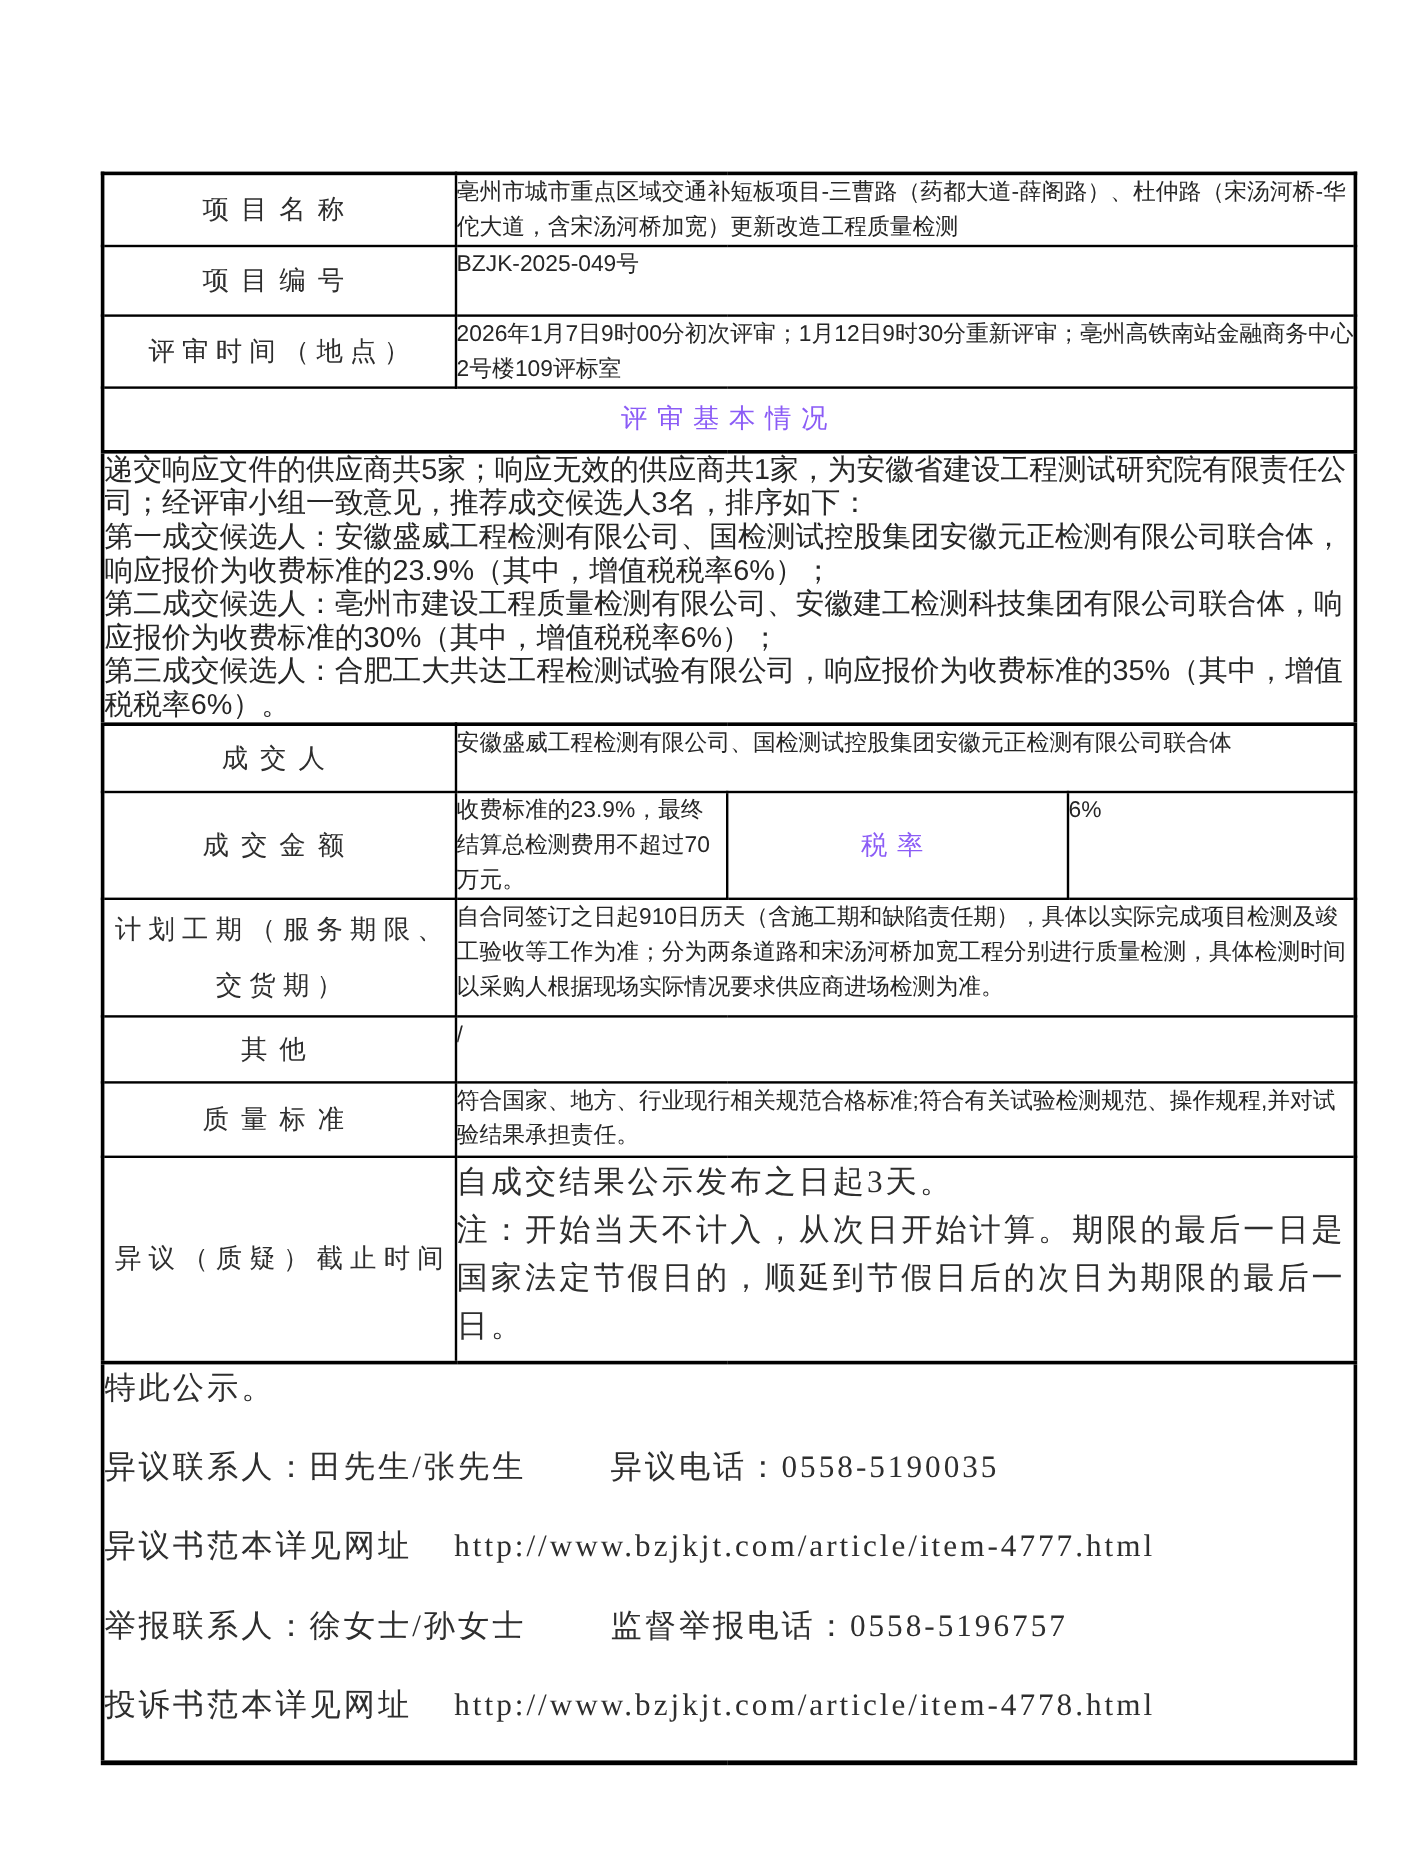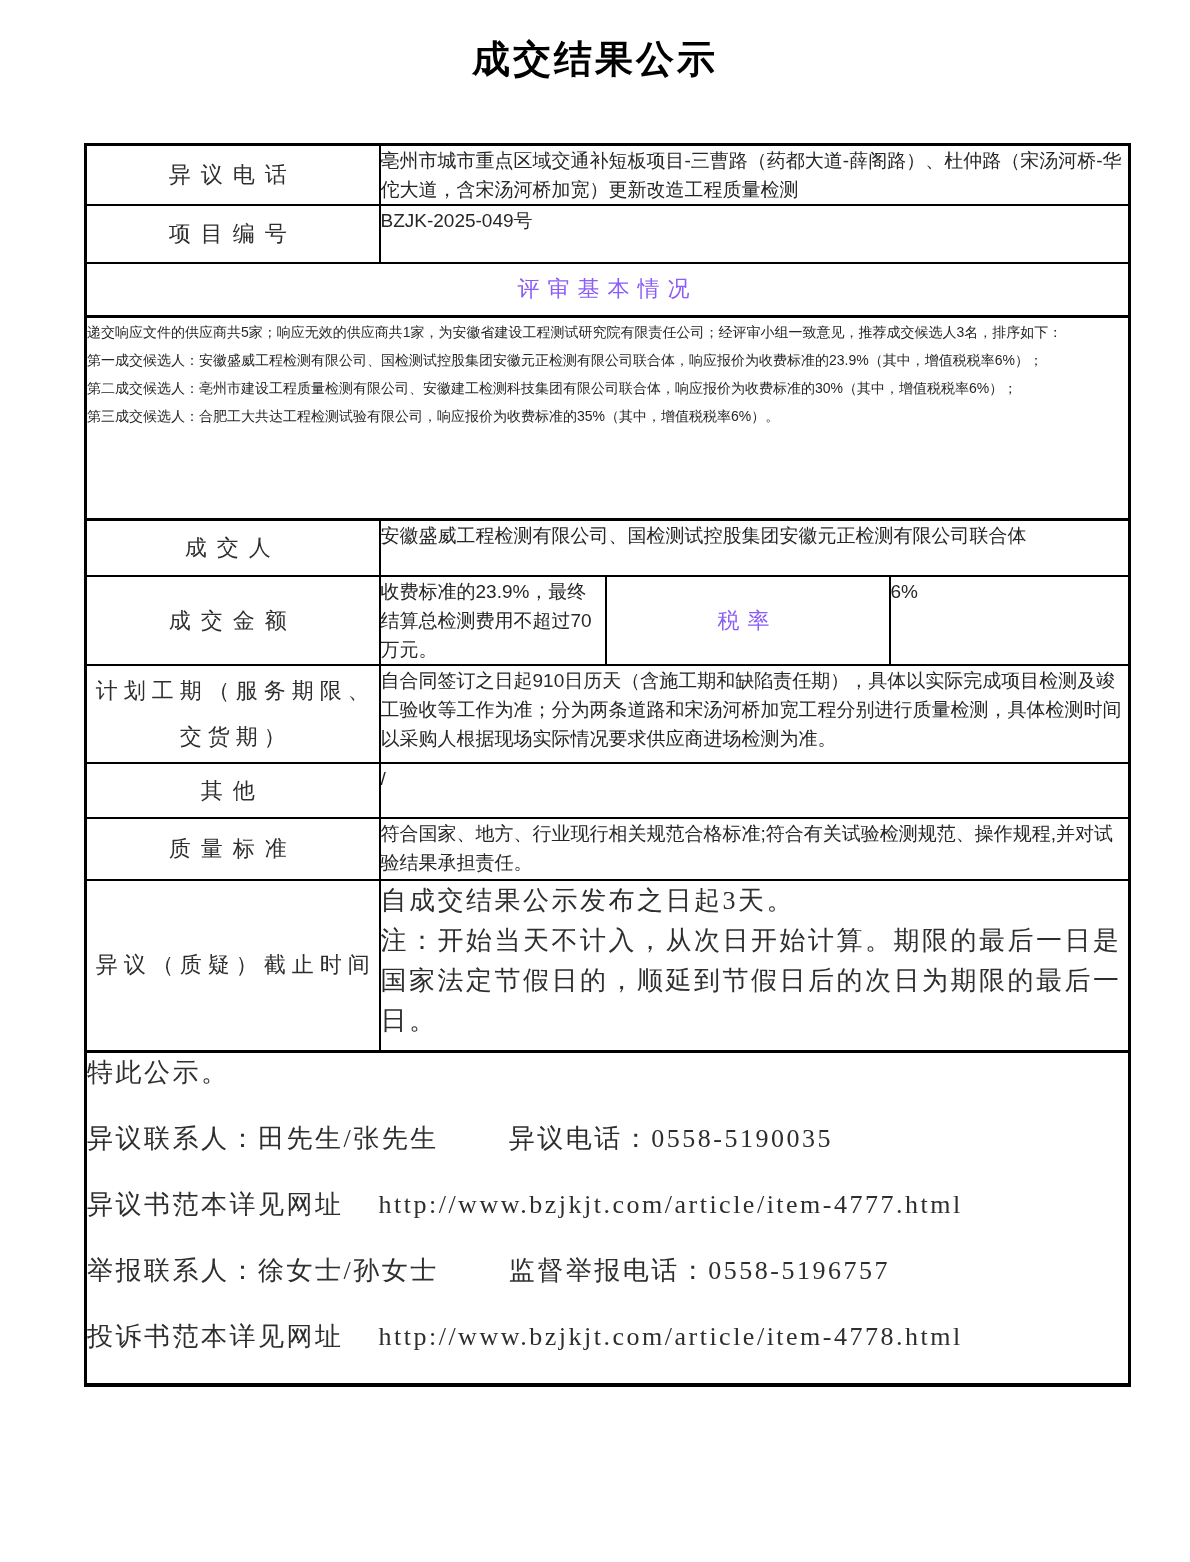--- a/index.html
+++ b/index.html
@@ -67,21 +67,21 @@
     font-size:22px;
     color:#8b5cf6;
     letter-spacing:8px;
     padding-left:8px;
     text-align:center;
     vertical-align:middle;
   }
   
   .review-block{
     font-family:"Liberation Sans",sans-serif;
-    font-size:14px;
+    font-size:24px;
     line-height:28px;
     color:#262626;
     vertical-align:top;
     padding:5px 9px 8px 9px;
   }
   
   .serif-value{
     font-family:"Liberation Serif",serif;
     font-size:26px;
     letter-spacing:2.5px;
@@ -105,42 +105,45 @@
     white-space:nowrap;
   }
   .footer-line .gap-wide{display:inline-block;width:70px;}
   .footer-line .gap-narrow{display:inline-block;width:35px;}
 </style>
 </head>
 <body>
 
 <div class="page">
 
-  <h1 class="doc-title">成交结果公示</h1>
 
   <table class="doc">
     <colgroup>
       <col style="width:294px">
       <col style="width:226px">
       <col style="width:284px">
       <col style="width:240px">
     </colgroup>
 
     <tbody>
         <tr style="height:59px">
-      <td class="cell-label">异议电话</td>
+      <td class="cell-label">项目名称</td>
       <td class="cell-value" colspan="3">亳州市城市重点区域交通补短板项目-三曹路（药都大道-薛阁路）、杜仲路（宋汤河桥-华佗大道，含宋汤河桥加宽）更新改造工程质量检测</td>
     </tr>
 
     <tr style="height:58px">
       <td class="cell-label">项目编号</td>
       <td class="cell-value" colspan="3">BZJK-2025-049号</td>
     </tr>
 
 
+    <tr style="height:59px">
+      <td class="cell-label ls-6">评审时间（地点）</td>
+      <td class="cell-value" colspan="3">2026年1月7日9时00分初次评审；1月12日9时30分重新评审；亳州高铁南站金融商务中心2号楼109评标室</td>
+    </tr>
 
     <tr style="height:53px" class="thick-bottom">
       <td class="section-header" colspan="4">评审基本情况</td>
     </tr>
 
     <tr style="height:203px" class="thick-bottom">
       <td class="review-block" colspan="4">
         <div>递交响应文件的供应商共5家；响应无效的供应商共1家，为安徽省建设工程测试研究院有限责任公司；经评审小组一致意见，推荐成交候选人3名，排序如下：</div>
         <div>第一成交候选人：安徽盛威工程检测有限公司、国检测试控股集团安徽元正检测有限公司联合体，响应报价为收费标准的23.9%（其中，增值税税率6%）；</div>
         <div>第二成交候选人：亳州市建设工程质量检测有限公司、安徽建工检测科技集团有限公司联合体，响应报价为收费标准的30%（其中，增值税税率6%）；</div>

